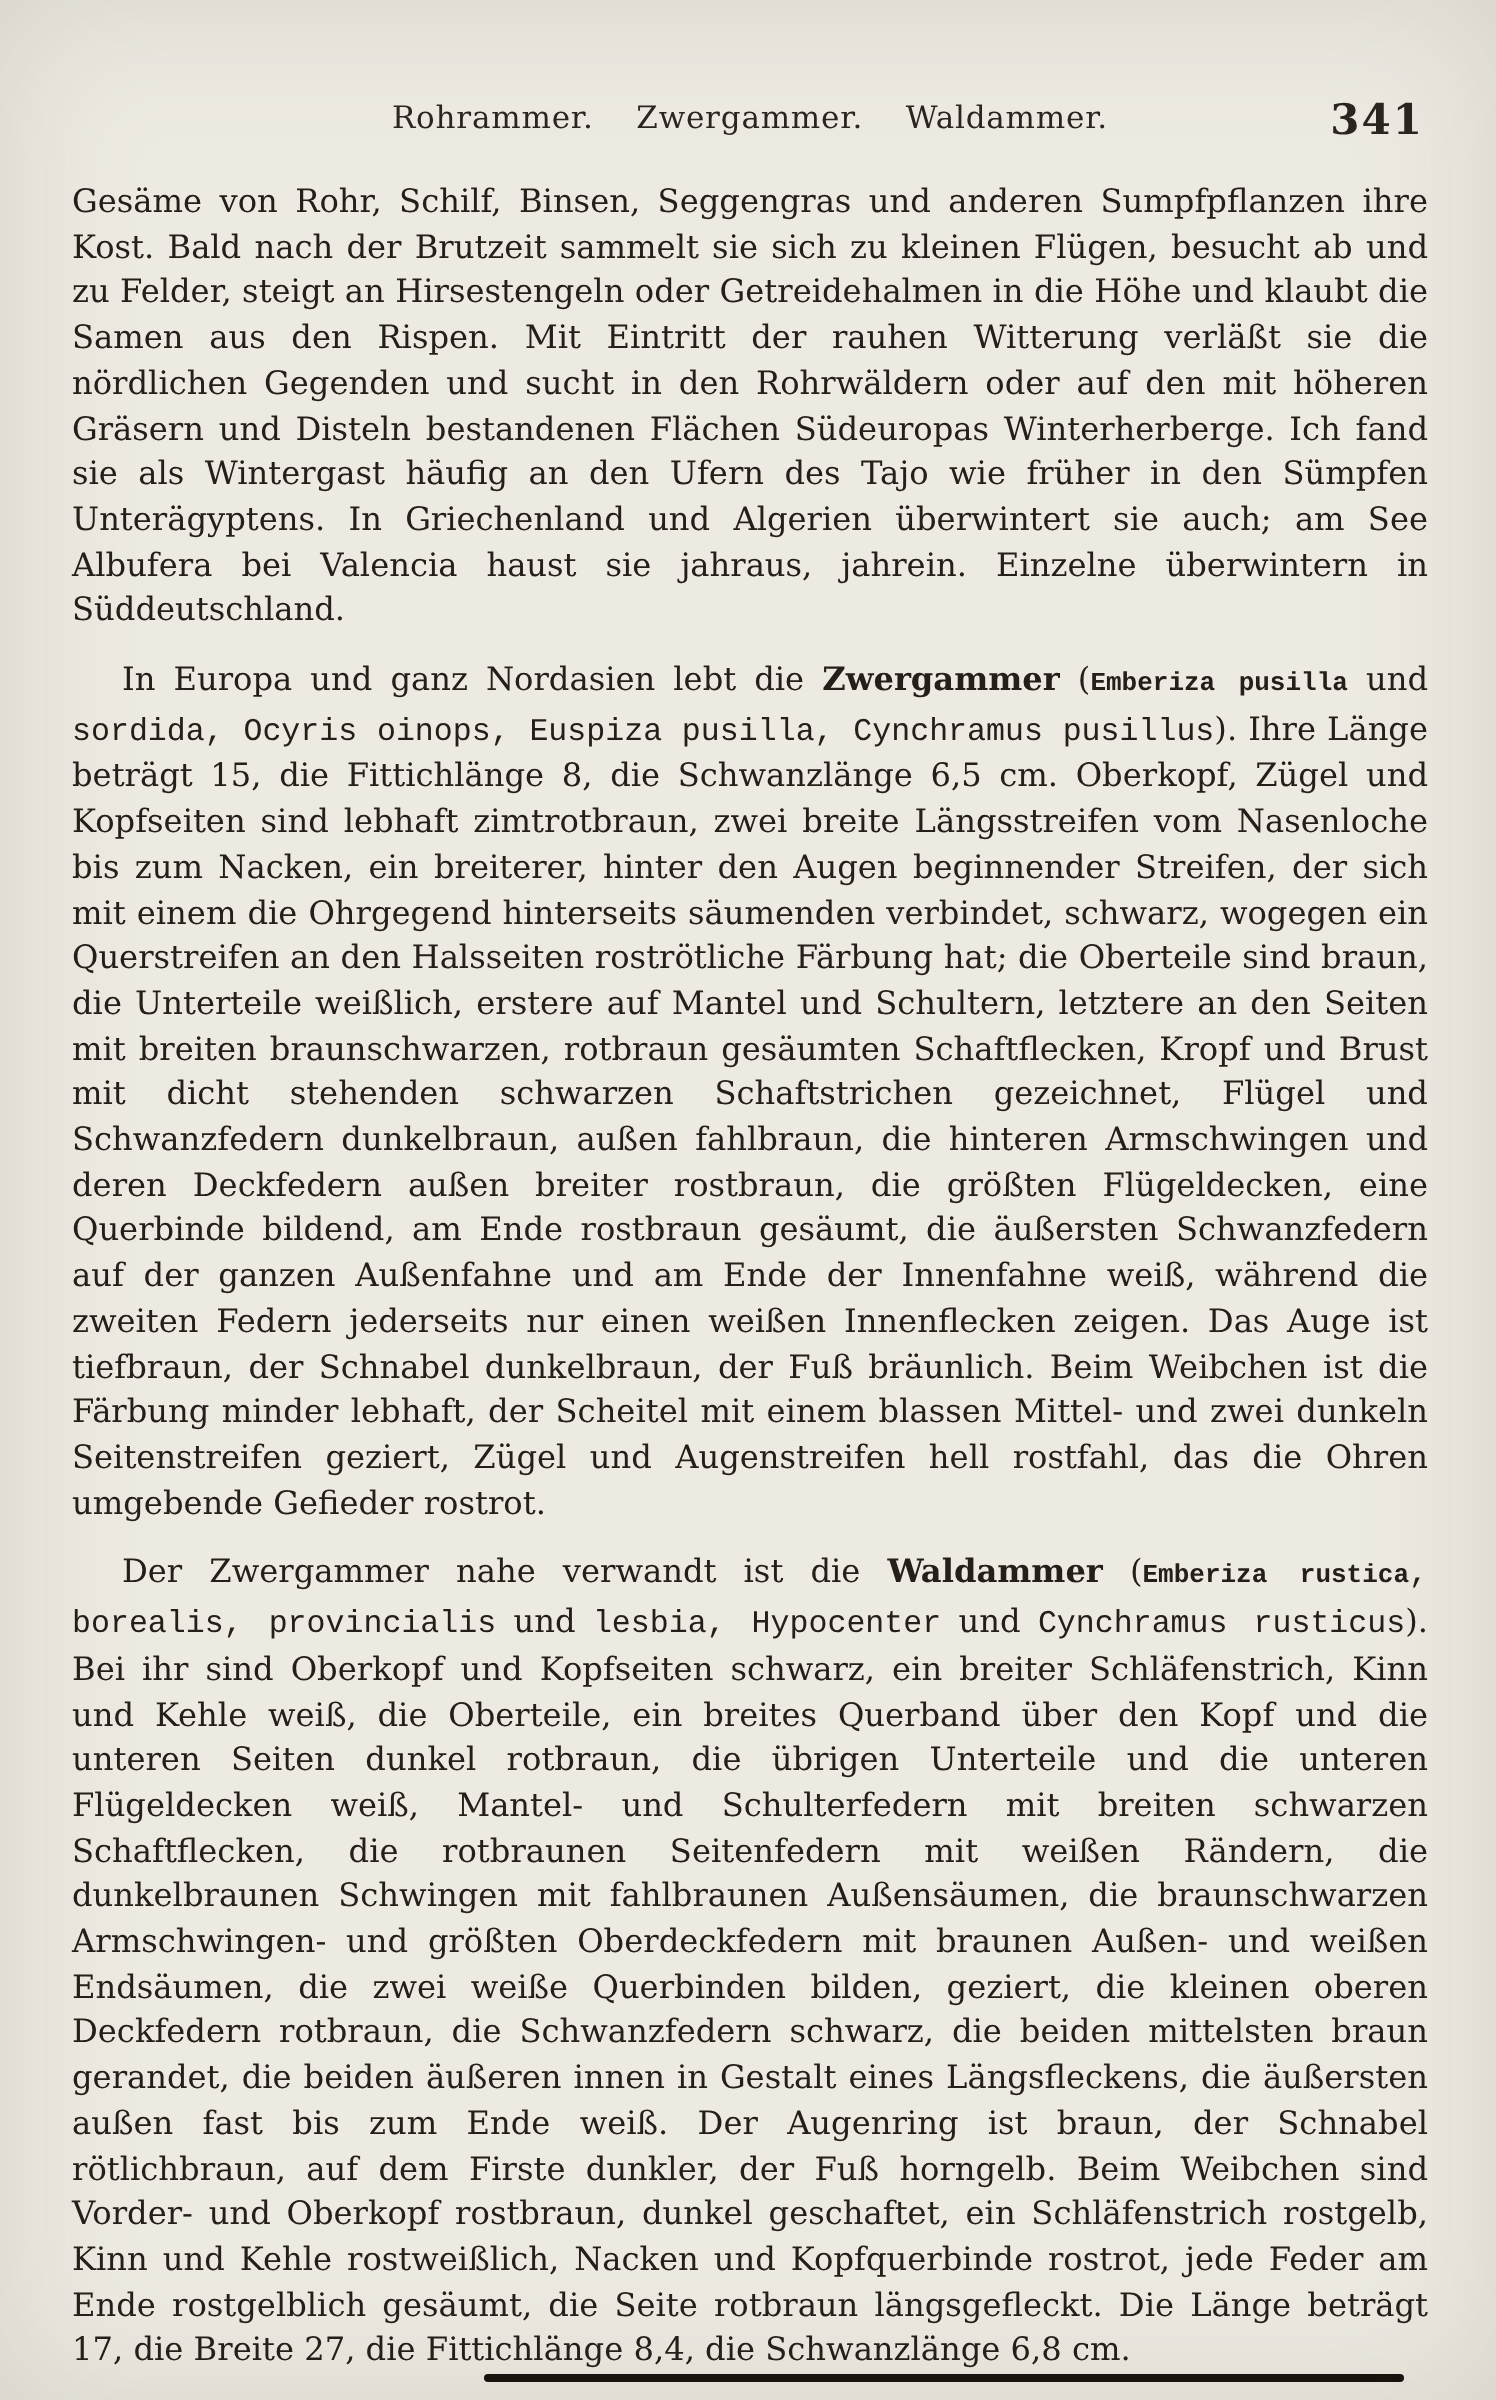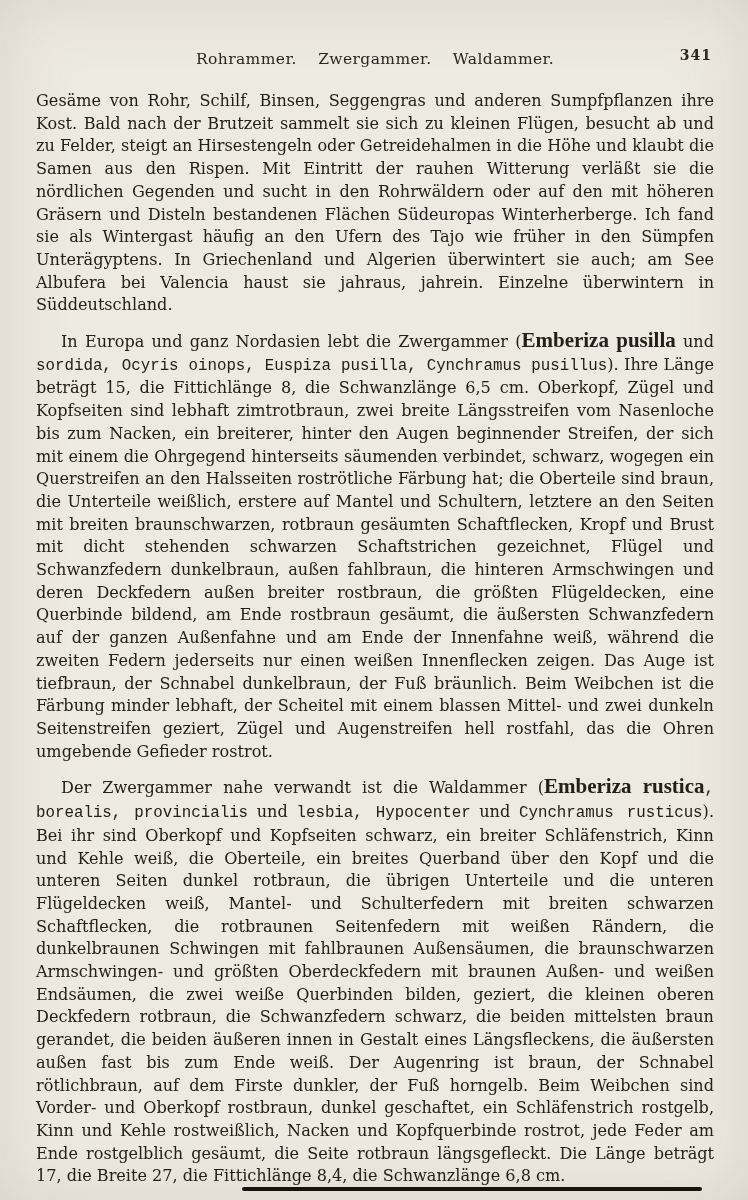--- a/index.html
+++ b/index.html
@@ -22,36 +22,36 @@
     font-size: 15.5px;
     letter-spacing: 0.4px;
     word-spacing: 16px;
     margin-bottom: 22px;
     color: #2a261f;
   }
   .page-number {
     position: absolute;
     right: 2px;
     top: -3px;
-    font-size: 14px;
+    font-size: 21px;
     font-weight: bold;
     letter-spacing: 1px;
     word-spacing: normal;
   }
   .body-text {
     font-size: 16.1px;
     line-height: 22.7px;
     text-align: justify;
   }
   .para { margin: 0 0 12px 0; }
   .para.indent { text-indent: 25px; }
   .run-n { }
-  .run-b { font-weight: normal; }
+  .run-b { font-weight: bold; }
   .run-l  { font-family: Liberation Mono, monospace; font-size: 15.8px; }
-  .run-bl { font-family: Liberation Serif, serif; font-size: 21px; font-weight: bold; }
+  .run-bl { font-family: Liberation Mono, monospace; font-size: 13px; font-weight: bold; }
   .scan-line {
     position: absolute;
     left: 242px;
     bottom: 9px;
     width: 460px;
     height: 4px;
     background: #17140f;
     border-radius: 2px;
   }
 </style>

